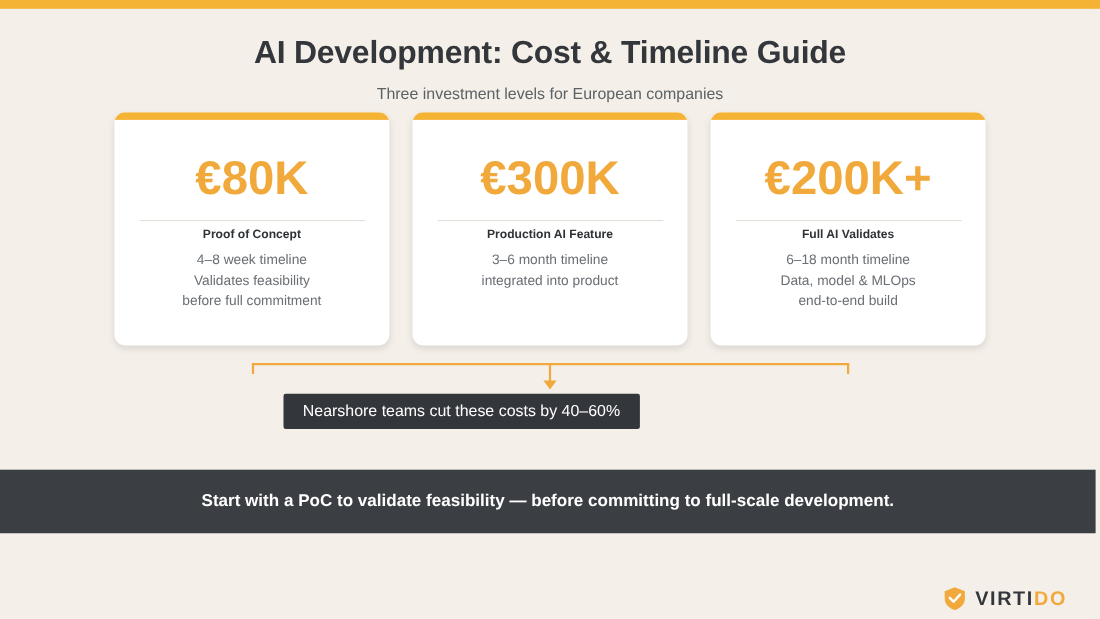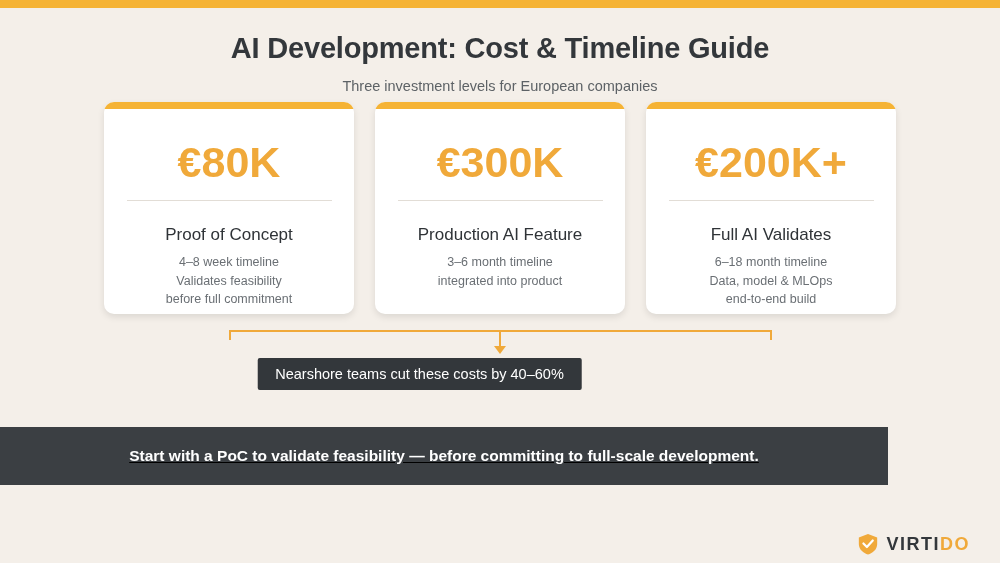--- a/index.html
+++ b/index.html
@@ -81,23 +81,23 @@
     color: #f0a93a;
     line-height: 1.1;
   }
   .divider {
     margin: 14px auto 0 auto;
     width: 205px;
     height: 1px;
     background: #e2ddd6;
   }
   .card-title {
-    margin-top: 24px;
-    font-size: 17px;
-    font-weight: normal;
+    margin-top: 6px;
+    font-size: 11px;
+    font-weight: bold;
     color: #2f3337;
   }
   .card-lines {
     margin-top: 8px;
     font-size: 12.5px;
     color: #6a6f74;
     line-height: 1.48;
   }
   .connector {
     position: absolute;
@@ -157,27 +157,26 @@
     font-size: 14.5px;
     font-weight: normal;
     padding: 8px 18px;
     border-radius: 2px;
     white-space: nowrap;
   }
   .banner {
     position: absolute;
     top: 427px;
     left: 0;
-    width: 888px;
+    width: 996px;
     height: 58px;
     background: #3b3f43;
     display: flex;
     align-items: center;
     justify-content: center;
-    text-decoration: underline;
   }
   .banner-text {
     color: #ffffff;
     font-size: 15.5px;
     font-weight: bold;
   }
   .footer {
     position: absolute;
     top: 485px;
     left: 0;

